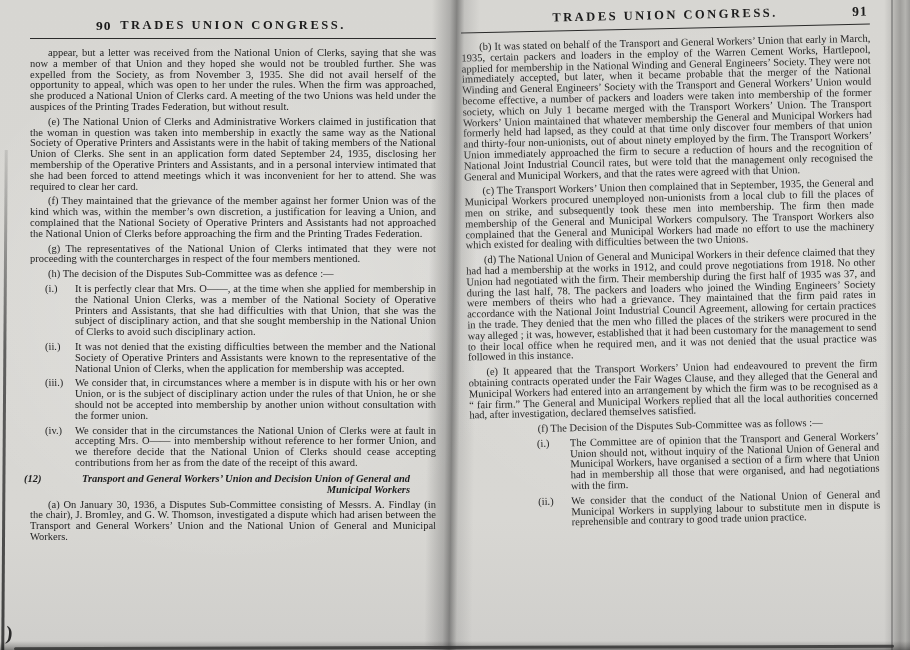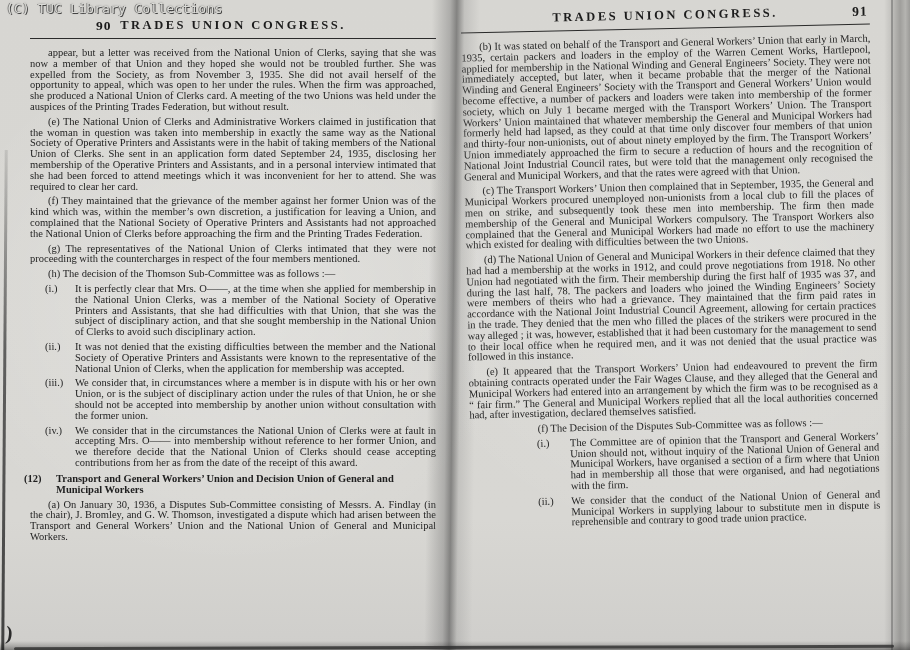--- a/index.html
+++ b/index.html
@@ -27,22 +27,22 @@
   #page-left .pg-num{left:66px;}
   #page-right .pg-num{right:2px;}
   .header-rule{height:0;border-bottom:1.6px solid #2a2a2a;margin:3px 0 9px 0;}
   .body-text{font-size:10.5px;line-height:10.8px;text-align:justify;color:#1f1f1f;}
   .body-text p{margin:0 0 4px 0;text-indent:18px;}
   .item{position:relative;margin:0 0 4px 45px;}
   .item .marker{position:absolute;left:-30px;top:0;white-space:nowrap;}
   #page-right .item{margin-left:100px;margin-right:0;}
   #page-right .item .marker{left:-33px;}
   #page-right .decision-line{text-indent:68px;}
-  .section-heading{position:relative;font-weight:bold;text-align:left;
-    margin:2px 0 4px 0;padding:0 26px;line-height:11.5px;}
+  .section-heading{position:relative;font-weight:bold;text-align:right;
+    margin:2px 0 4px 0;padding:0 26px;line-height:11.5px;font-style:italic;}
   .section-heading .sh-marker{position:absolute;left:-6px;top:0;}
   #watermark{
     position:absolute;left:6px;top:1px;z-index:9;
     font-family:"DejaVu Sans Mono","Liberation Mono",monospace;
     font-size:12.5px;letter-spacing:0.5px;color:#dcdcd8;
     text-shadow:1px 1px 0 rgba(45,45,45,0.85),-1px 0 0 rgba(70,70,70,0.5),0 0 2px rgba(60,60,60,0.55);
     white-space:nowrap;
   }
   #gutter-shadow{
     position:absolute;left:428px;top:-6px;width:48px;height:662px;z-index:5;pointer-events:none;
@@ -70,34 +70,33 @@
   #bracket-artifact{
     position:absolute;left:6px;top:622px;z-index:8;
     font-size:20px;font-weight:bold;color:#2b2b2b;transform:rotate(6deg);
   }
 </style>
 </head>
 <body>
 
 <div id="scan">
 
-  <div id="watermark">(C) TUC Library Collections</div>
 
   <div class="page" id="page-left">
     <div class="pg-header">
       <span class="pg-num">90</span>
       <div class="running-title">TRADES UNION CONGRESS.</div>
     </div>
     <div class="header-rule"></div>
     <div class="body-text">
       <p>appear, but a letter was received from the National Union of Clerks, saying that she was now a member of that Union and they hoped she would not be troubled further.  She was expelled from the Society, as from November 3, 1935.  She did not avail herself of the opportunity to appeal, which was open to her under the rules.   When the firm was approached, she produced a National Union of Clerks card.   A meeting of the two Unions was held under the auspices of the Printing Trades Federation, but without result.</p>
       <p>(e) The National Union of Clerks and Administrative Workers claimed in justification that the woman in question was taken into membership in exactly the same way as the National Society of Operative Printers and Assistants were in the habit of taking members of the National Union of Clerks.  She sent in an application form dated September 24, 1935, disclosing her membership of the Operative Printers and Assistants, and in a personal interview intimated that she had been forced to attend meetings which it was inconvenient for her to attend.  She was required to clear her card.</p>
       <p>(f) They maintained that the grievance of the member against her former Union was of the kind which was, within the member’s own discretion, a justification for leaving a Union, and complained that the National Society of Operative Printers and Assistants had not approached the National Union of Clerks before approaching the firm and the Printing Trades Federation.</p>
       <p>(g) The representatives of the National Union of Clerks intimated that they were not proceeding with the countercharges in respect of the four members mentioned.</p>
-      <p>(h) The decision of the Thomson Sub-Committee was as follows :—</p>
+      <p>(h) The decision of the Disputes Sub-Committee was as defence :—</p>
 
       <div class="item">
         <span class="marker">(i.)</span><span>It is perfectly clear that Mrs. O——, at the time when she  applied for membership in the National Union Clerks, was a member of the National Society of Operative Printers and Assistants, that she had difficulties with that Union, that she was the subject of disciplinary action, and that she sought membership in the National Union of Clerks to avoid such disciplinary action.</span>
       </div>
       <div class="item">
         <span class="marker">(ii.)</span><span>It was not denied that the existing difficulties between the member and the National Society of Operative Printers and Assistants were known to the representative of the National Union of Clerks, when the application for membership was accepted.</span>
       </div>
       <div class="item">
         <span class="marker">(iii.)</span><span>We consider that, in circumstances where a member is in dispute with his or her own Union, or is the subject of disciplinary action under the rules of that Union, he or she should not be accepted into membership by another union without consultation with the former union.</span>
       </div>

